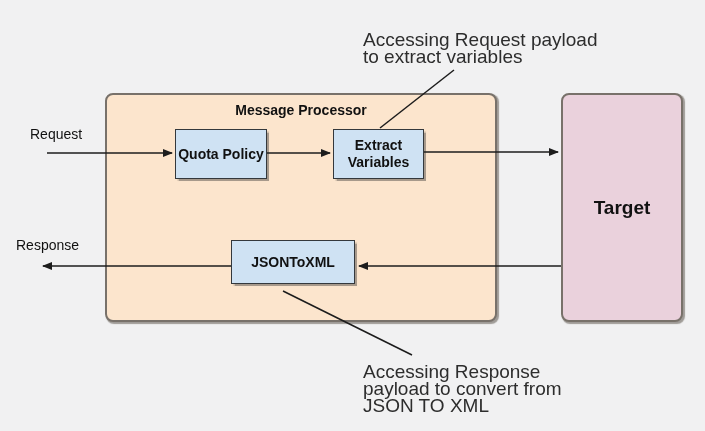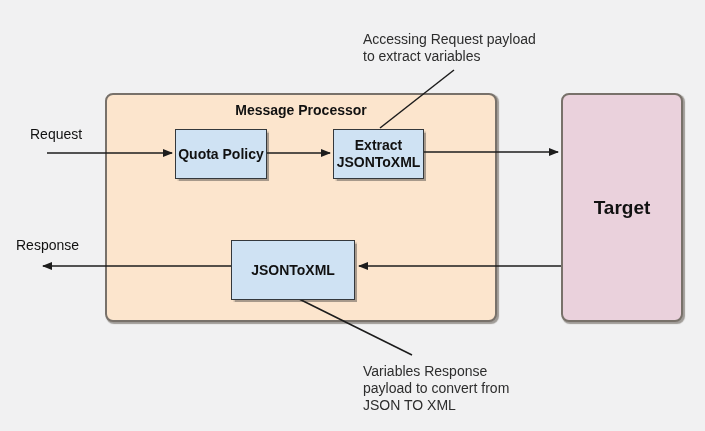--- a/index.html
+++ b/index.html
@@ -39,31 +39,31 @@
     border: 1.5px solid #34383c;
     box-shadow: 1.5px 1.5px 1px rgba(40,40,40,0.4);
     display: flex; align-items: center; justify-content: center;
     text-align: center;
     font-weight: bold; font-size: 14px; line-height: 17px; color: #111;
     padding: 2px;
     z-index: 3;
   }
   .node-quota     { left: 175px; top: 129px; width: 92px;  height: 50px; }
   .node-extract   { left: 333px; top: 129px; width: 91px;  height: 50px; }
-  .node-jsontoxml { left: 231px; top: 240px; width: 124px; height: 60px; }
+  .node-jsontoxml { left: 231px; top: 240px; width: 124px; height: 44px; }
   .flow-label {
     position: absolute;
     font-weight: normal; font-size: 14px; color: #111;
     z-index: 3;
   }
   .label-request  { left: 30px; top: 126px; }
   .label-response { left: 16px; top: 237px; }
   .annotation {
     position: absolute;
-    font-size: 14px; line-height: 17px; color: #2d2d2d;
+    font-size: 19px; line-height: 17px; color: #2d2d2d;
     white-space: pre-line;
     z-index: 3;
   }
   .ann-top    { left: 363px; top: 31px; }
   .ann-bottom { left: 363px; top: 363px; }
   svg.connectors {
     position: absolute; left: 0; top: 0;
     z-index: 2;
   }
   svg.connectors line { stroke: #1c1c1c; stroke-width: 1.5; }
@@ -87,30 +87,30 @@
     <line x1="267" y1="153" x2="330" y2="153" marker-end="url(#arr)"></line>
     <line x1="424" y1="152" x2="558" y2="152" marker-end="url(#arr)"></line>
     <line x1="561" y1="266" x2="359" y2="266" marker-end="url(#arr)"></line>
     <line x1="231" y1="266" x2="43" y2="266" marker-end="url(#arr)"></line>
     <line x1="454" y1="70" x2="380" y2="128"></line>
     <line x1="283" y1="291" x2="412" y2="355"></line>
   </svg>
 
   <div class="node node-quota">Quota Policy</div>
 
-  <div class="node node-extract">Extract JSONToXML</div>
+  <div class="node node-extract">Extract Variables</div>
 
   <div class="node node-jsontoxml">JSONToXML</div>
 
   <div class="shape target">Target</div>
 
   <div class="flow-label label-request">Request</div>
 
   <div class="flow-label label-response">Response</div>
 
   <div class="annotation ann-top">Accessing Request payload
 to extract variables</div>
 
-  <div class="annotation ann-bottom">Variables Response
+  <div class="annotation ann-bottom">Accessing Response
 payload to convert from
 JSON TO XML</div>
 
 </div>
 
 </body></html>

